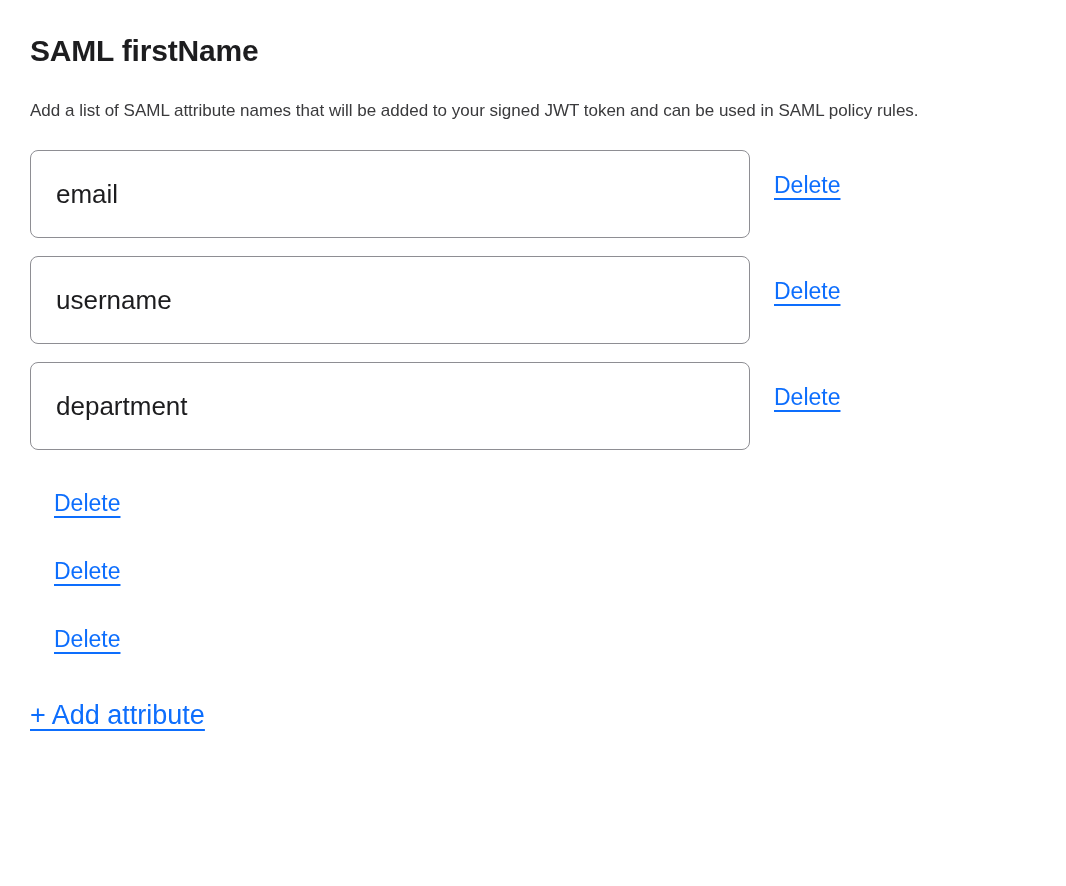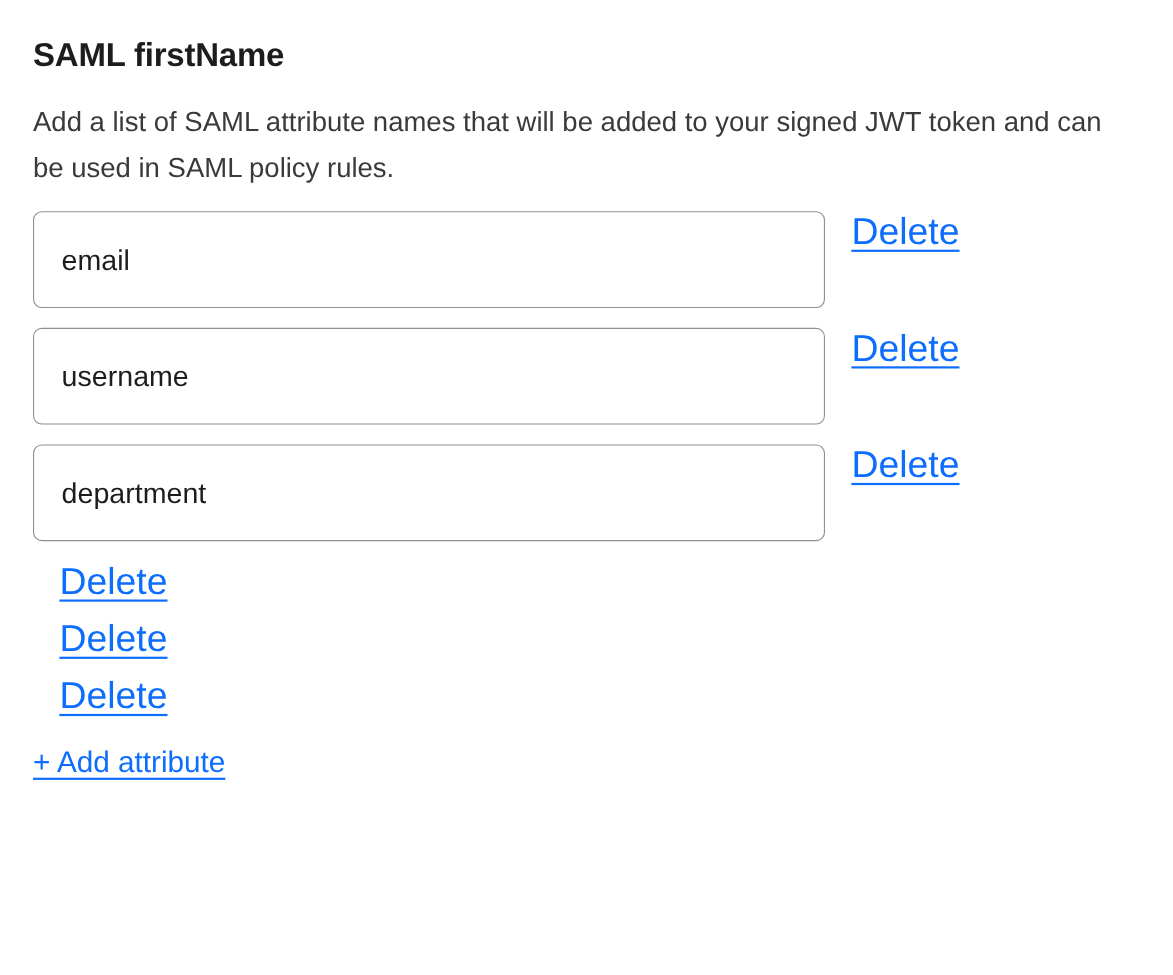--- a/index.html
+++ b/index.html
@@ -20,21 +20,21 @@
   .section-title {
     margin: 0 0 22px 0;
     font-size: 30px;
     line-height: 34px;
     font-weight: 700;
     color: var(--heading-text, #1d1d1f);
     letter-spacing: -0.2px;
   }
   .section-description {
     margin: 0 0 18px 0;
-    font-size: 25px;
+    font-size: 17px;
     line-height: 42px;
     color: var(--body-text, #3a3a3c);
     max-width: 990px;
   }
   .attr-row {
     display: flex;
     align-items: flex-start;
     margin-bottom: 18px;
   }
   .attr-input {
@@ -51,28 +51,28 @@
   }
   a.link {
     color: var(--link-blue, #0d6efd);
     text-decoration: underline;
     text-underline-offset: 5px;
     text-decoration-thickness: 2px;
     cursor: pointer;
   }
   .delete-link {
     margin-left: 24px;
-    margin-top: 4px;
-    font-size: 34px;
+    margin-top: 20px;
+    font-size: 23px;
     line-height: 30px;
     white-space: nowrap;
   }
   .add-link {
     display: inline-block;
-    margin-top: 12px;
+    margin-top: 28px;
     font-size: 27px;
     line-height: 30px;
   }
 </style>
 </head>
 <body>
 
 <div class="page">
   <h2 class="section-title">SAML firstName</h2>
   <p class="section-description">Add a list of SAML attribute names that will be added to your signed JWT token and can be used in SAML policy rules.</p>

